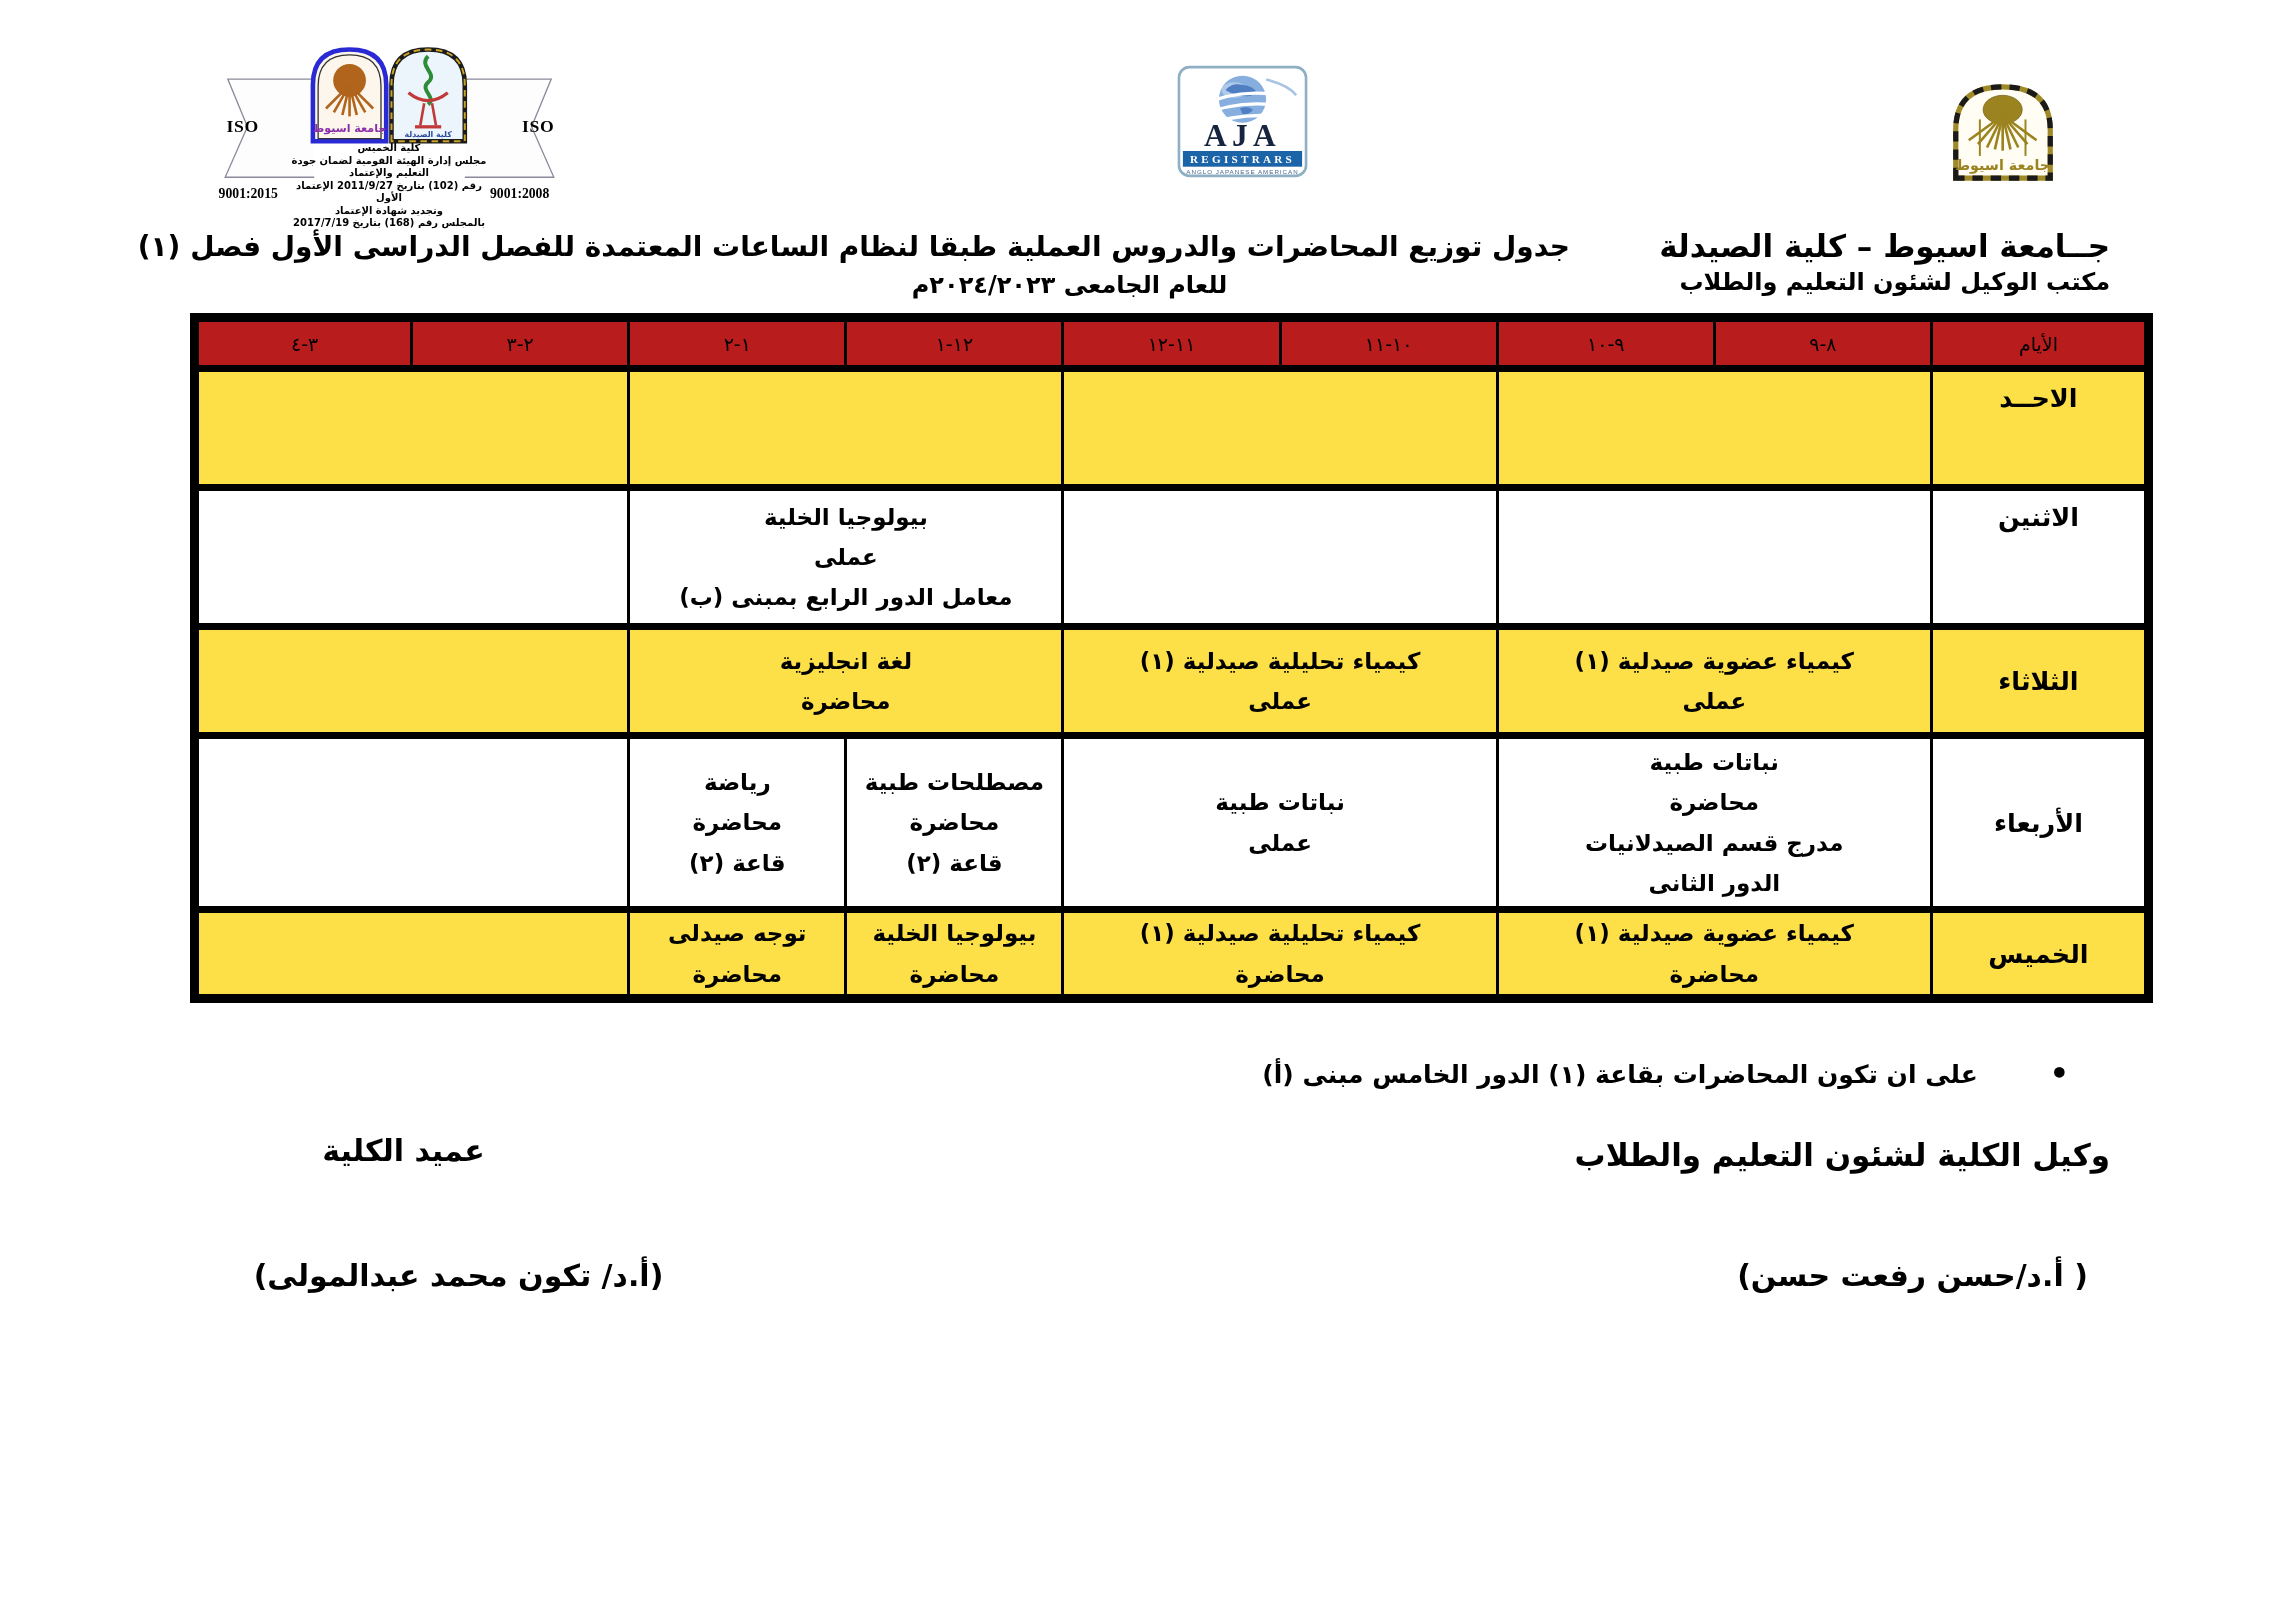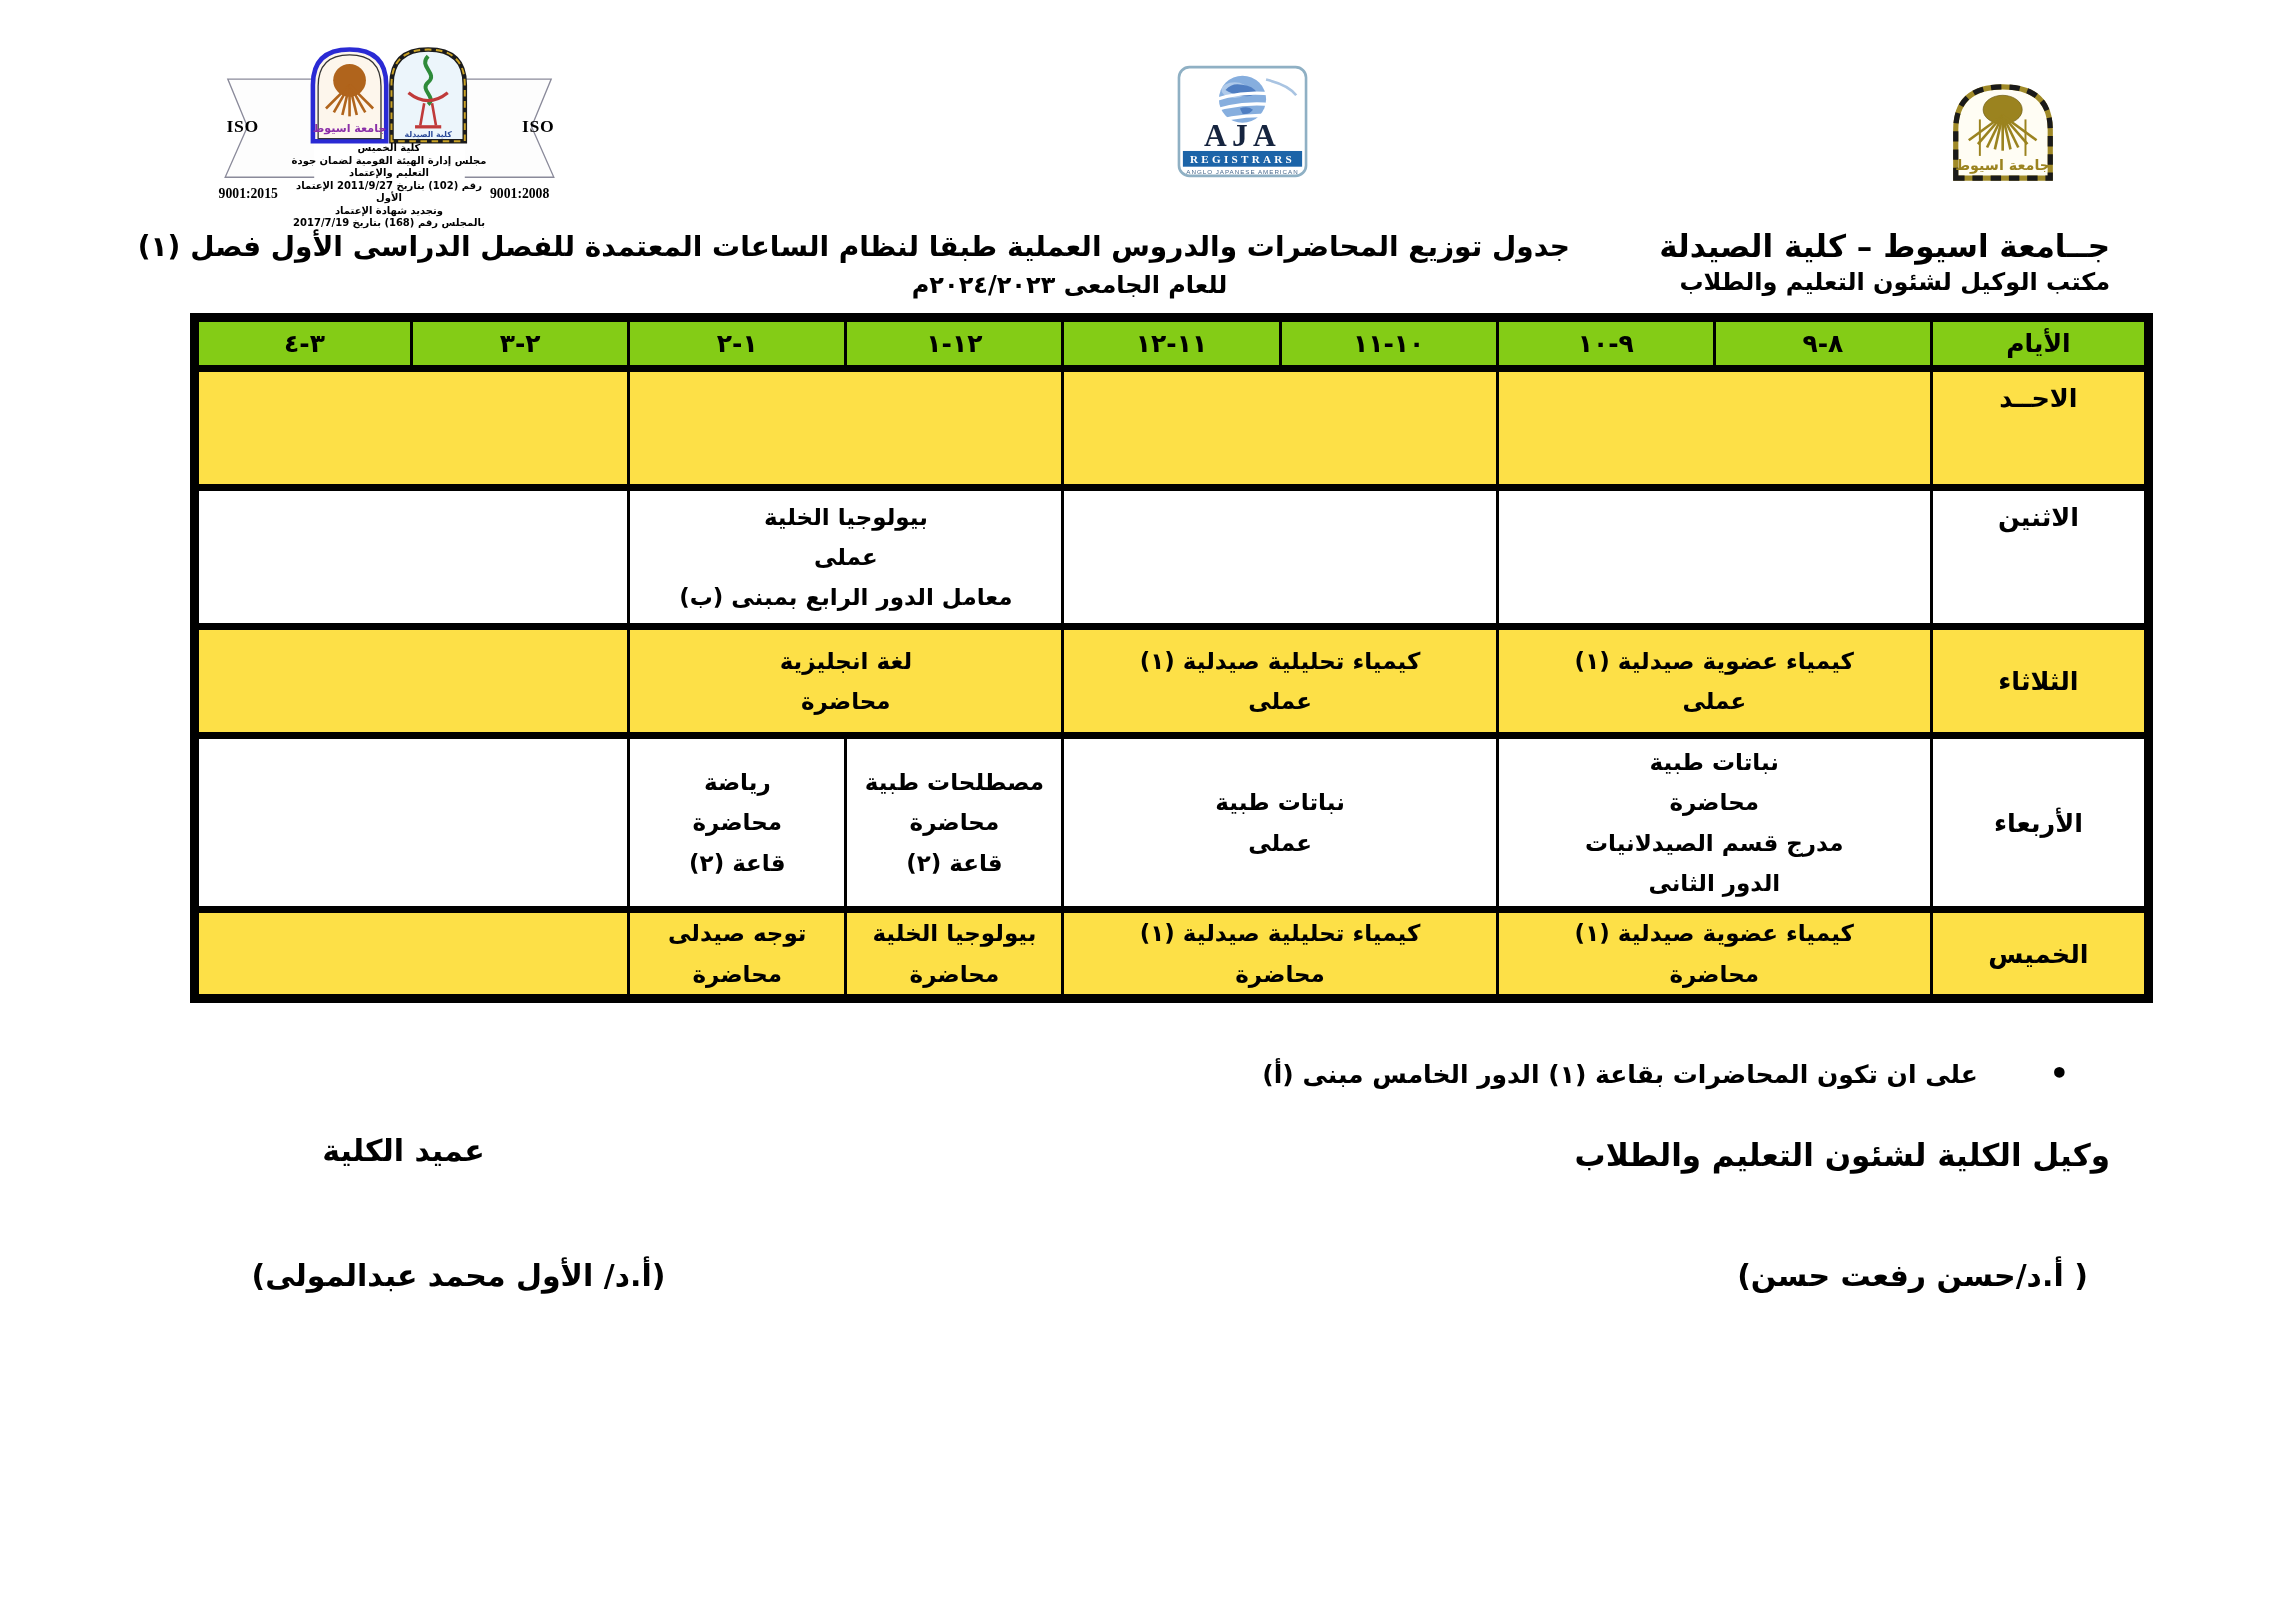--- a/index.html
+++ b/index.html
@@ -36,21 +36,21 @@
     border-top:7.9px solid #000;border-bottom:7.9px solid #000;
     border-left:3.9px solid #000;border-right:3.9px solid #000;
     text-align:center;vertical-align:middle;padding:0;overflow:hidden;
   }
   .schedule thead tr{height:51px;}
   .schedule tbody tr:nth-child(1){height:119px;}
   .schedule tbody tr:nth-child(2){height:139px;}
   .schedule tbody tr:nth-child(3){height:109px;}
   .schedule tbody tr:nth-child(4){height:174px;}
   .schedule tbody tr:nth-child(5){height:89px;}
-  .schedule th{font-size:25px;font-weight:bold;background:#84cc16;}
+  .schedule th{font-size:19px;font-weight:normal;background:#b91c1c;}
   .time-label{direction:ltr;unicode-bidi:bidi-override;}
   td.day-cell{font-size:25.5px;font-weight:bold;}
   .schedule tbody tr:nth-child(-n+2) td.day-cell{vertical-align:top;padding-top:10.5px;}
   td.slot{font-size:23px;font-weight:bold;}
   td.slot .line{line-height:1.75;}
   .shaded{background:#fde047;}
   
   .footnote{
     position:absolute;right:226px;top:1059px;display:flex;align-items:center;gap:72px;
     direction:rtl;font-size:25px;font-weight:bold;white-space:nowrap;
@@ -270,16 +270,16 @@
   </table>
 
   <div class="footnote">
     <span class="bullet">•</span>
     <span>على ان تكون المحاضرات بقاعة (١) الدور الخامس مبنى (أ)</span>
   </div>
 
   <div class="sig sig-vice-title">وكيل الكلية لشئون التعليم والطلاب</div>
   <div class="sig sig-vice-name">( أ.د/حسن رفعت حسن)</div>
   <div class="sig sig-dean-title">عميد الكلية</div>
-  <div class="sig sig-dean-name">(أ.د/ الأول محمد عبدالمولى)</div>
+  <div class="sig sig-dean-name">(أ.د/ تكون محمد عبدالمولى)</div>
 
 </div>
 
 
 </body></html>

